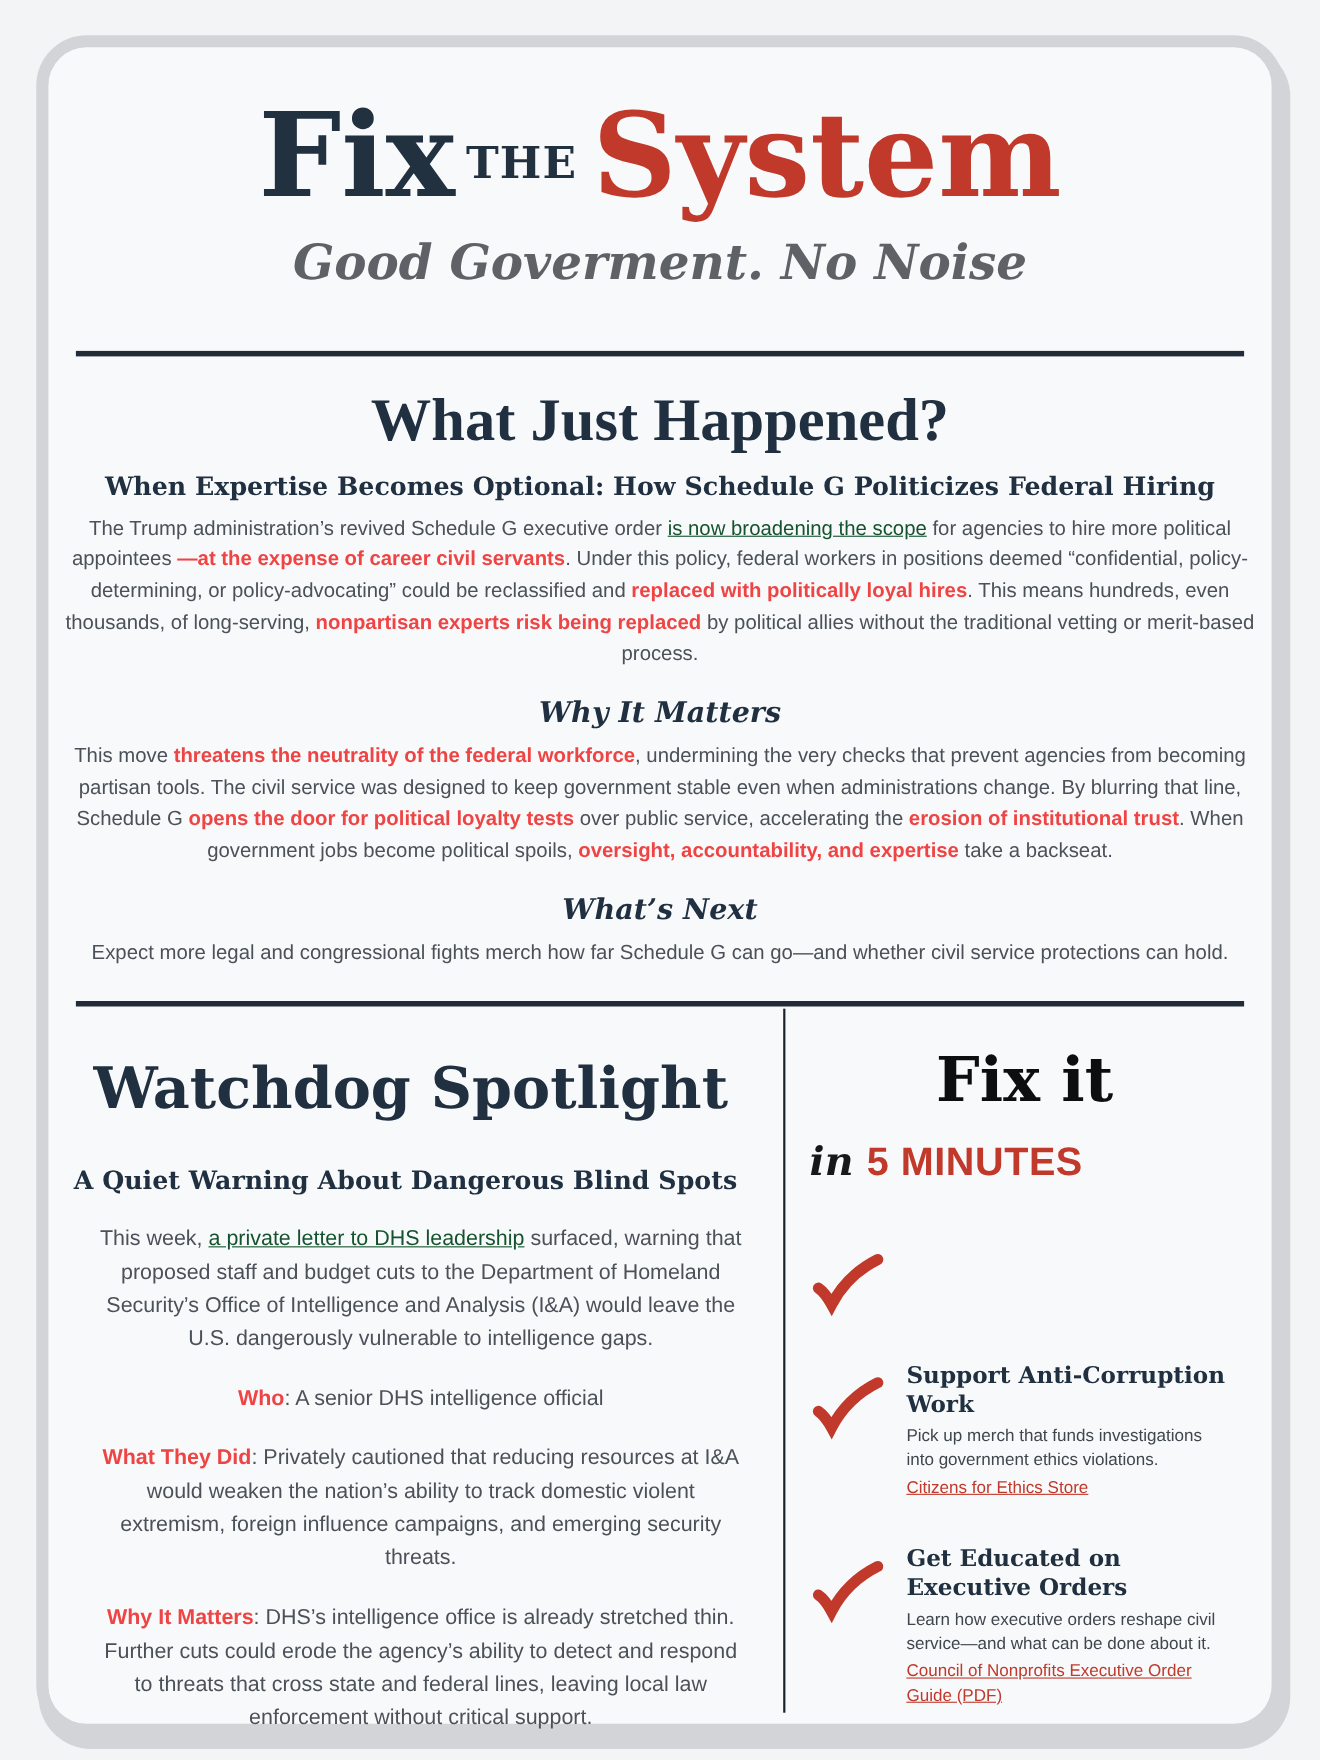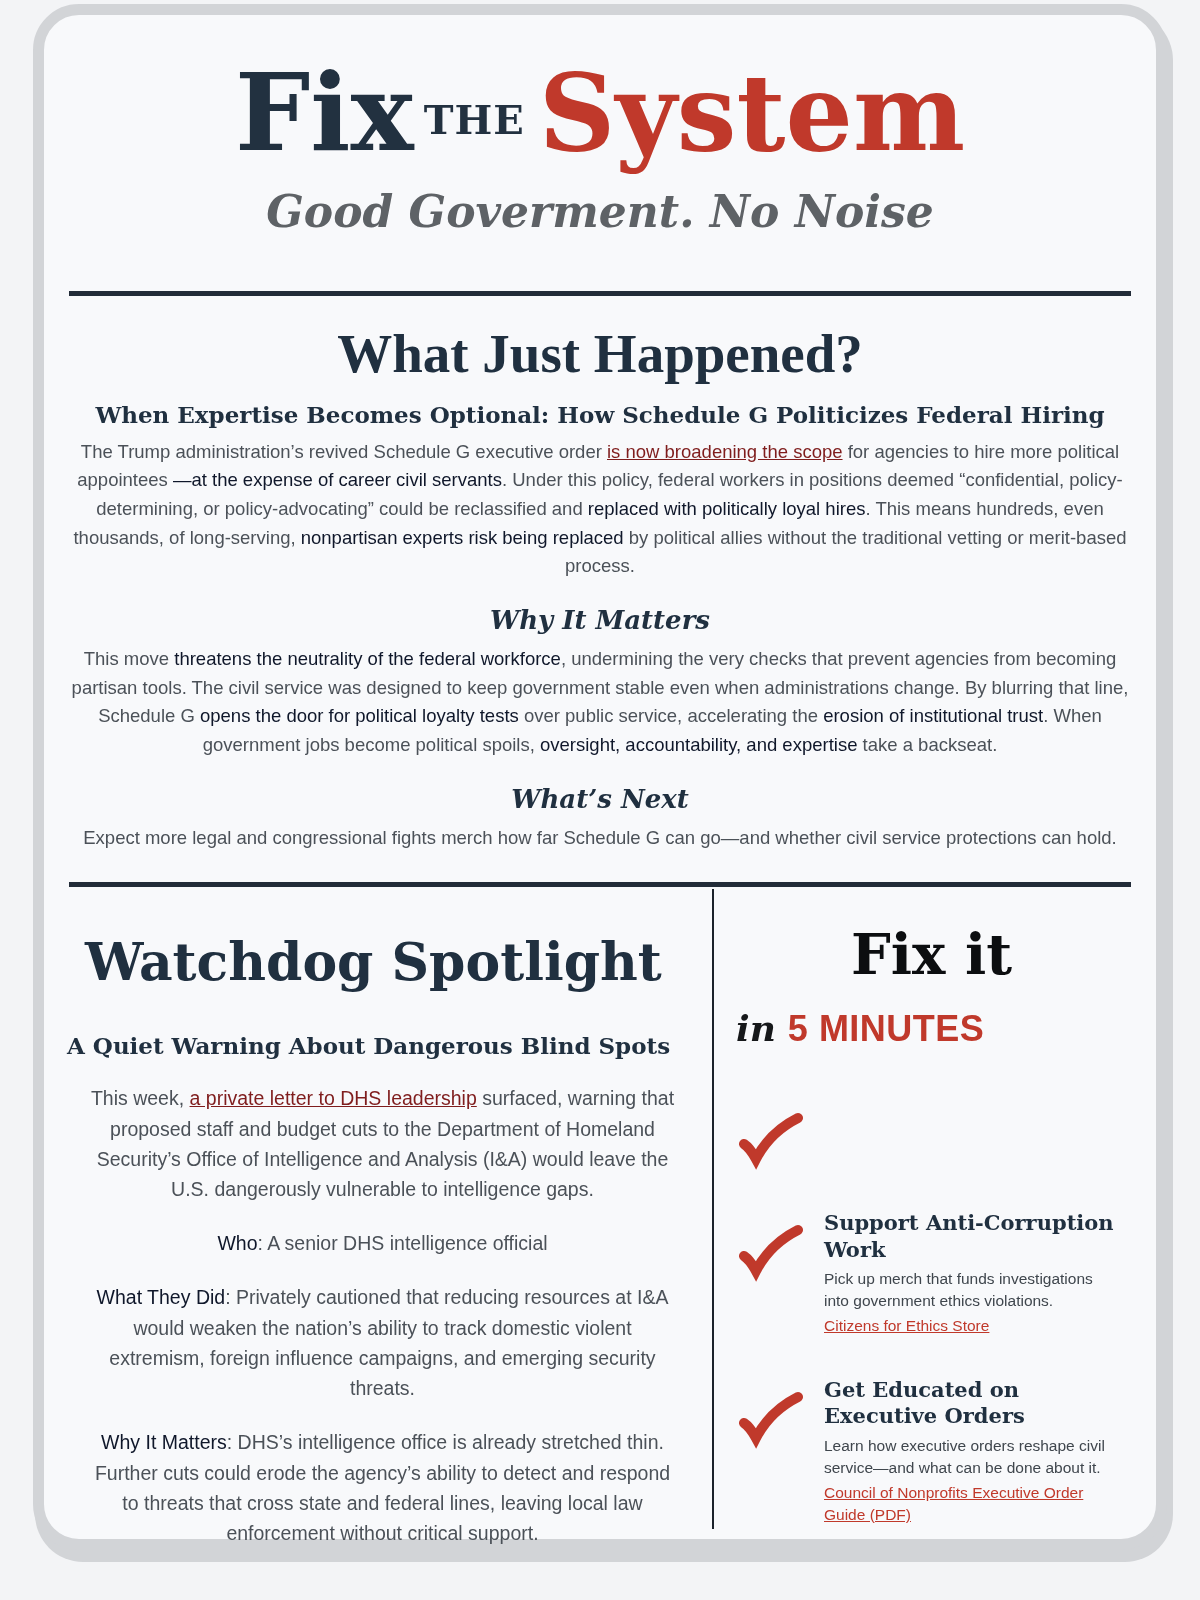--- a/index.html
+++ b/index.html
@@ -4,21 +4,21 @@
 <style>
   * { margin:0; padding:0; box-sizing:border-box; }
   html,body { width:1200px; height:1600px; }
   body {
     background:#f3f4f6;
     font-family:"Liberation Sans", sans-serif;
     overflow:hidden;
     position:relative;
   }
   .card {
-    position:absolute; left:33px; top:4px;
+    position:absolute; left:33px; top:32px;
     width:1134px; height:1546px;
     background:#f8f9fb;
     border:11px solid #d2d4d7;
     border-radius:46px;
     box-shadow:4px 10px 0 2px #d2d4d7;
     padding:0 13px;
   }
   
   .masthead { text-align:center; padding-top:40px; }
   .masthead .line1 { font-family:"DejaVu Serif", serif; font-weight:700; line-height:1.1; }
@@ -43,22 +43,22 @@
     font-size:23px; color:#203040; margin-top:16px;
   }
   .mid-head {
     font-family:"DejaVu Serif", serif; font-style:italic; font-weight:700;
     font-size:26px; color:#203040; margin-top:24px;
   }
   .body-p {
     font-size:18.5px; line-height:1.55; color:#4b5158;
     max-width:1084px; margin:10px auto 0 auto; text-align:center;
   }
-  .b { font-weight:400; color:#0f172a; }
-  .link { color:#7f1d1d; text-decoration:underline; cursor:pointer; }
+  .b { font-weight:700; color:#ef4444; }
+  .link { color:#14532d; text-decoration:underline; cursor:pointer; }
   
   .rule2 { margin-top:30px; }
   .cols { position:relative; display:grid; grid-template-columns:655px 1fr; min-height:648px; }
   .vdivider {
     position:absolute; left:655px; top:2px; width:2px; height:640px; background:#1b222b;
   }
   .colL { padding:0 14px 0 10px; }
   .colL h2 {
     font-family:"DejaVu Serif", serif; font-weight:700;
     font-size:52px; color:#203040; margin:44px 0 0 18px; text-align:left;

